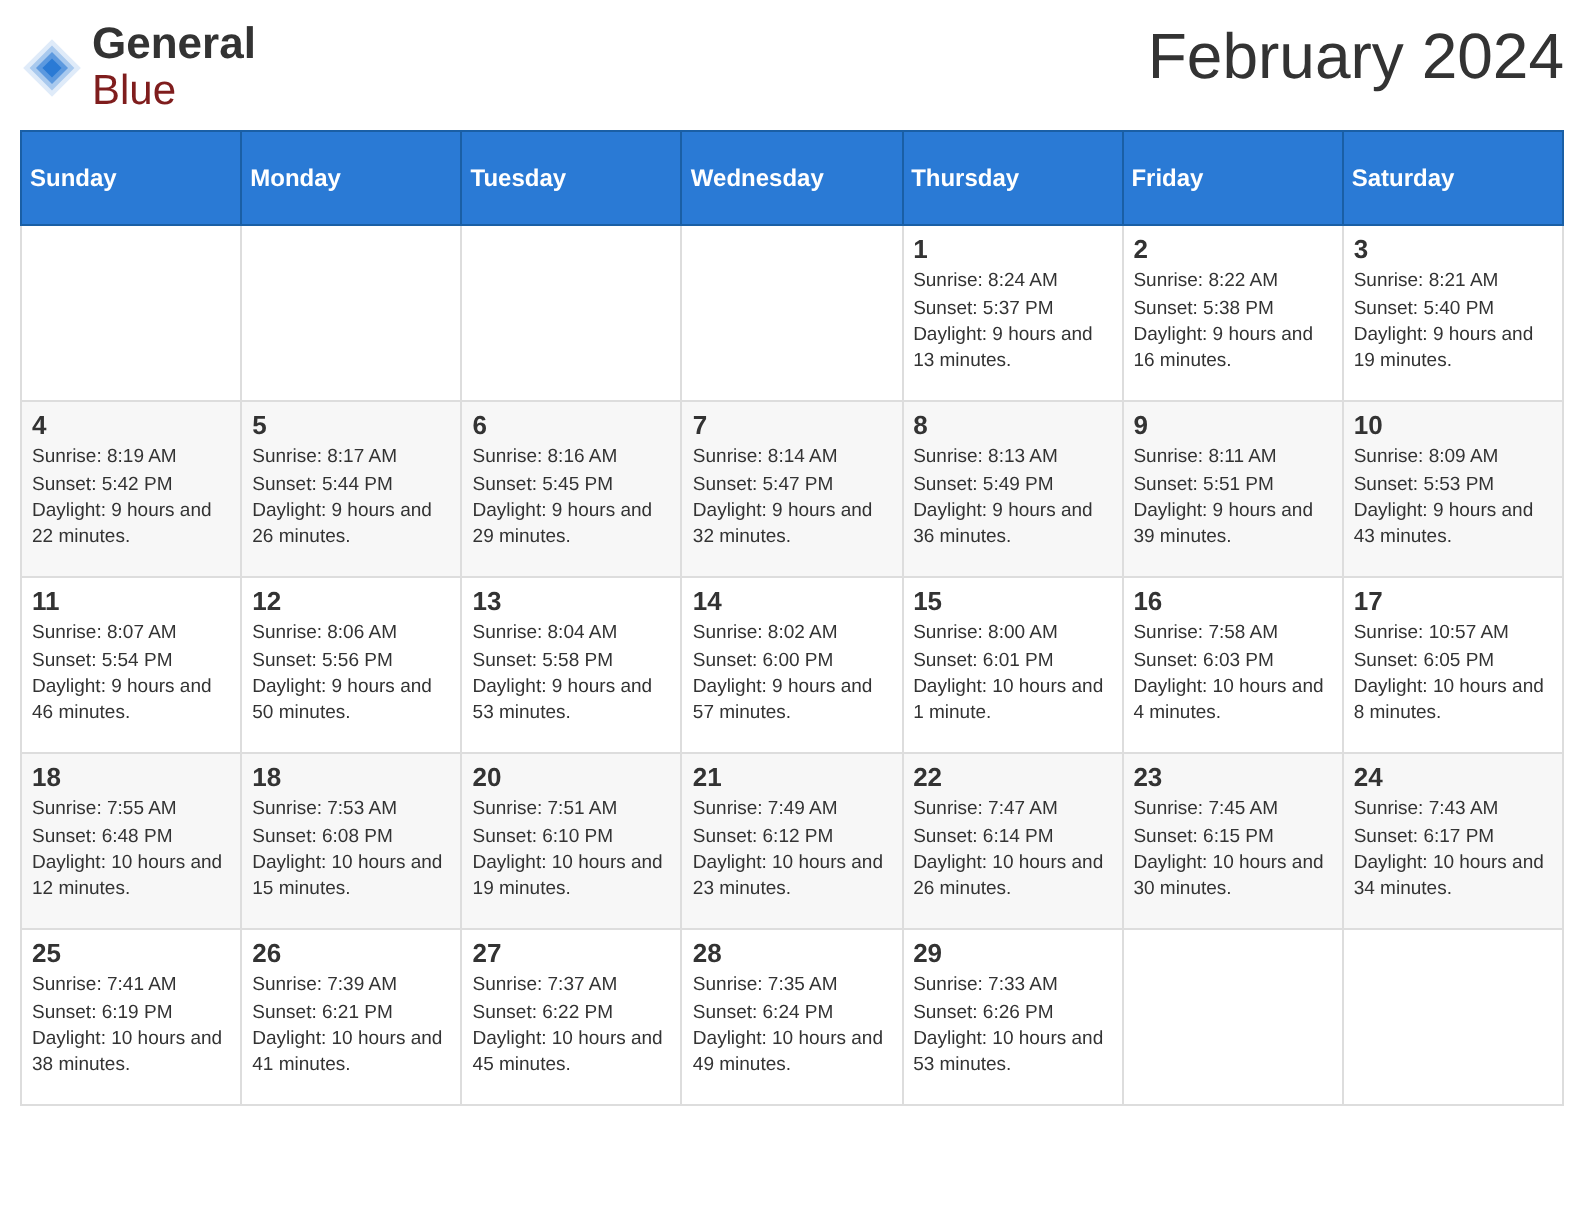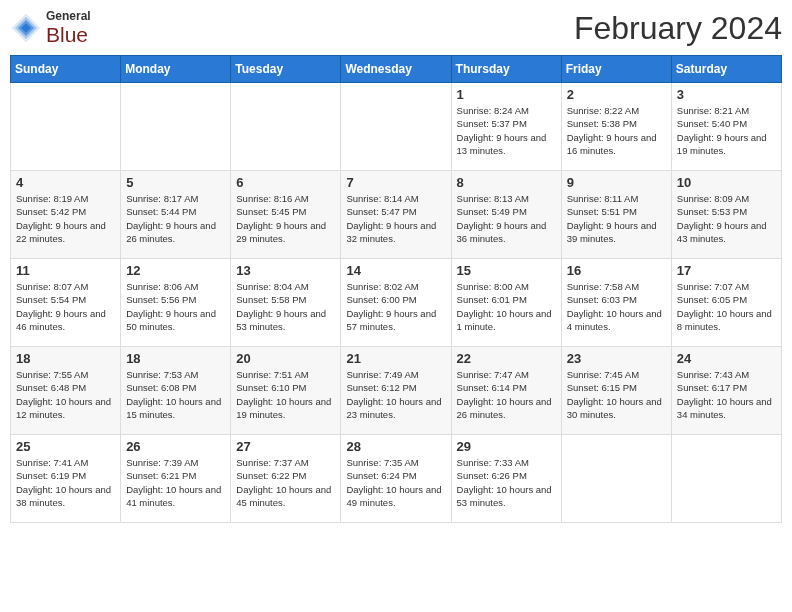--- a/index.html
+++ b/index.html
@@ -25,21 +25,21 @@
       display: flex;
       align-items: center;
       gap: 4px;
     }
     .logo-text {
       display: flex;
       flex-direction: column;
       line-height: 1.1;
     }
     .logo-general {
-      font-size: 12px;
+      font-size: 22px;
       font-weight: bold;
       color: #333;
     }
     .logo-blue {
       font-size: 21px;
       font-weight: normal;
       color: #7f1d1d;
     }
     .logo-icon {
       width: 32px;
@@ -60,21 +60,21 @@
     .calendar {
       width: 100%;
       border-collapse: collapse;
       border: 1px solid #ccc;
     }
     .calendar th {
       background: #2a7ad5;
       color: #fff;
       font-size: 12px;
       font-weight: bold;
-      padding: 6px 4px;
+      padding: 16px 4px;
       text-align: left;
       border: 1px solid #1a5fa5;
     }
     .calendar td {
       vertical-align: top;
       padding: 4px 5px;
       border: 1px solid #ddd;
       width: 110px;
       height: 88px;
       background: #fff;
@@ -250,21 +250,21 @@
           </td>
           <td>
             <div class="day-number">16</div>
             <div class="day-info">Sunrise: 7:58 AM
 Sunset: 6:03 PM
 Daylight: 10 hours
 and 4 minutes.</div>
           </td>
           <td>
             <div class="day-number">17</div>
-            <div class="day-info">Sunrise: 7:07 AM
+            <div class="day-info">Sunrise: 10:57 AM
 Sunset: 6:05 PM
 Daylight: 10 hours
 and 8 minutes.</div>
           </td>
         </tr>
         <tr>
           <td>
             <div class="day-number">18</div>
             <div class="day-info">Sunrise: 7:55 AM
 Sunset: 6:48 PM

